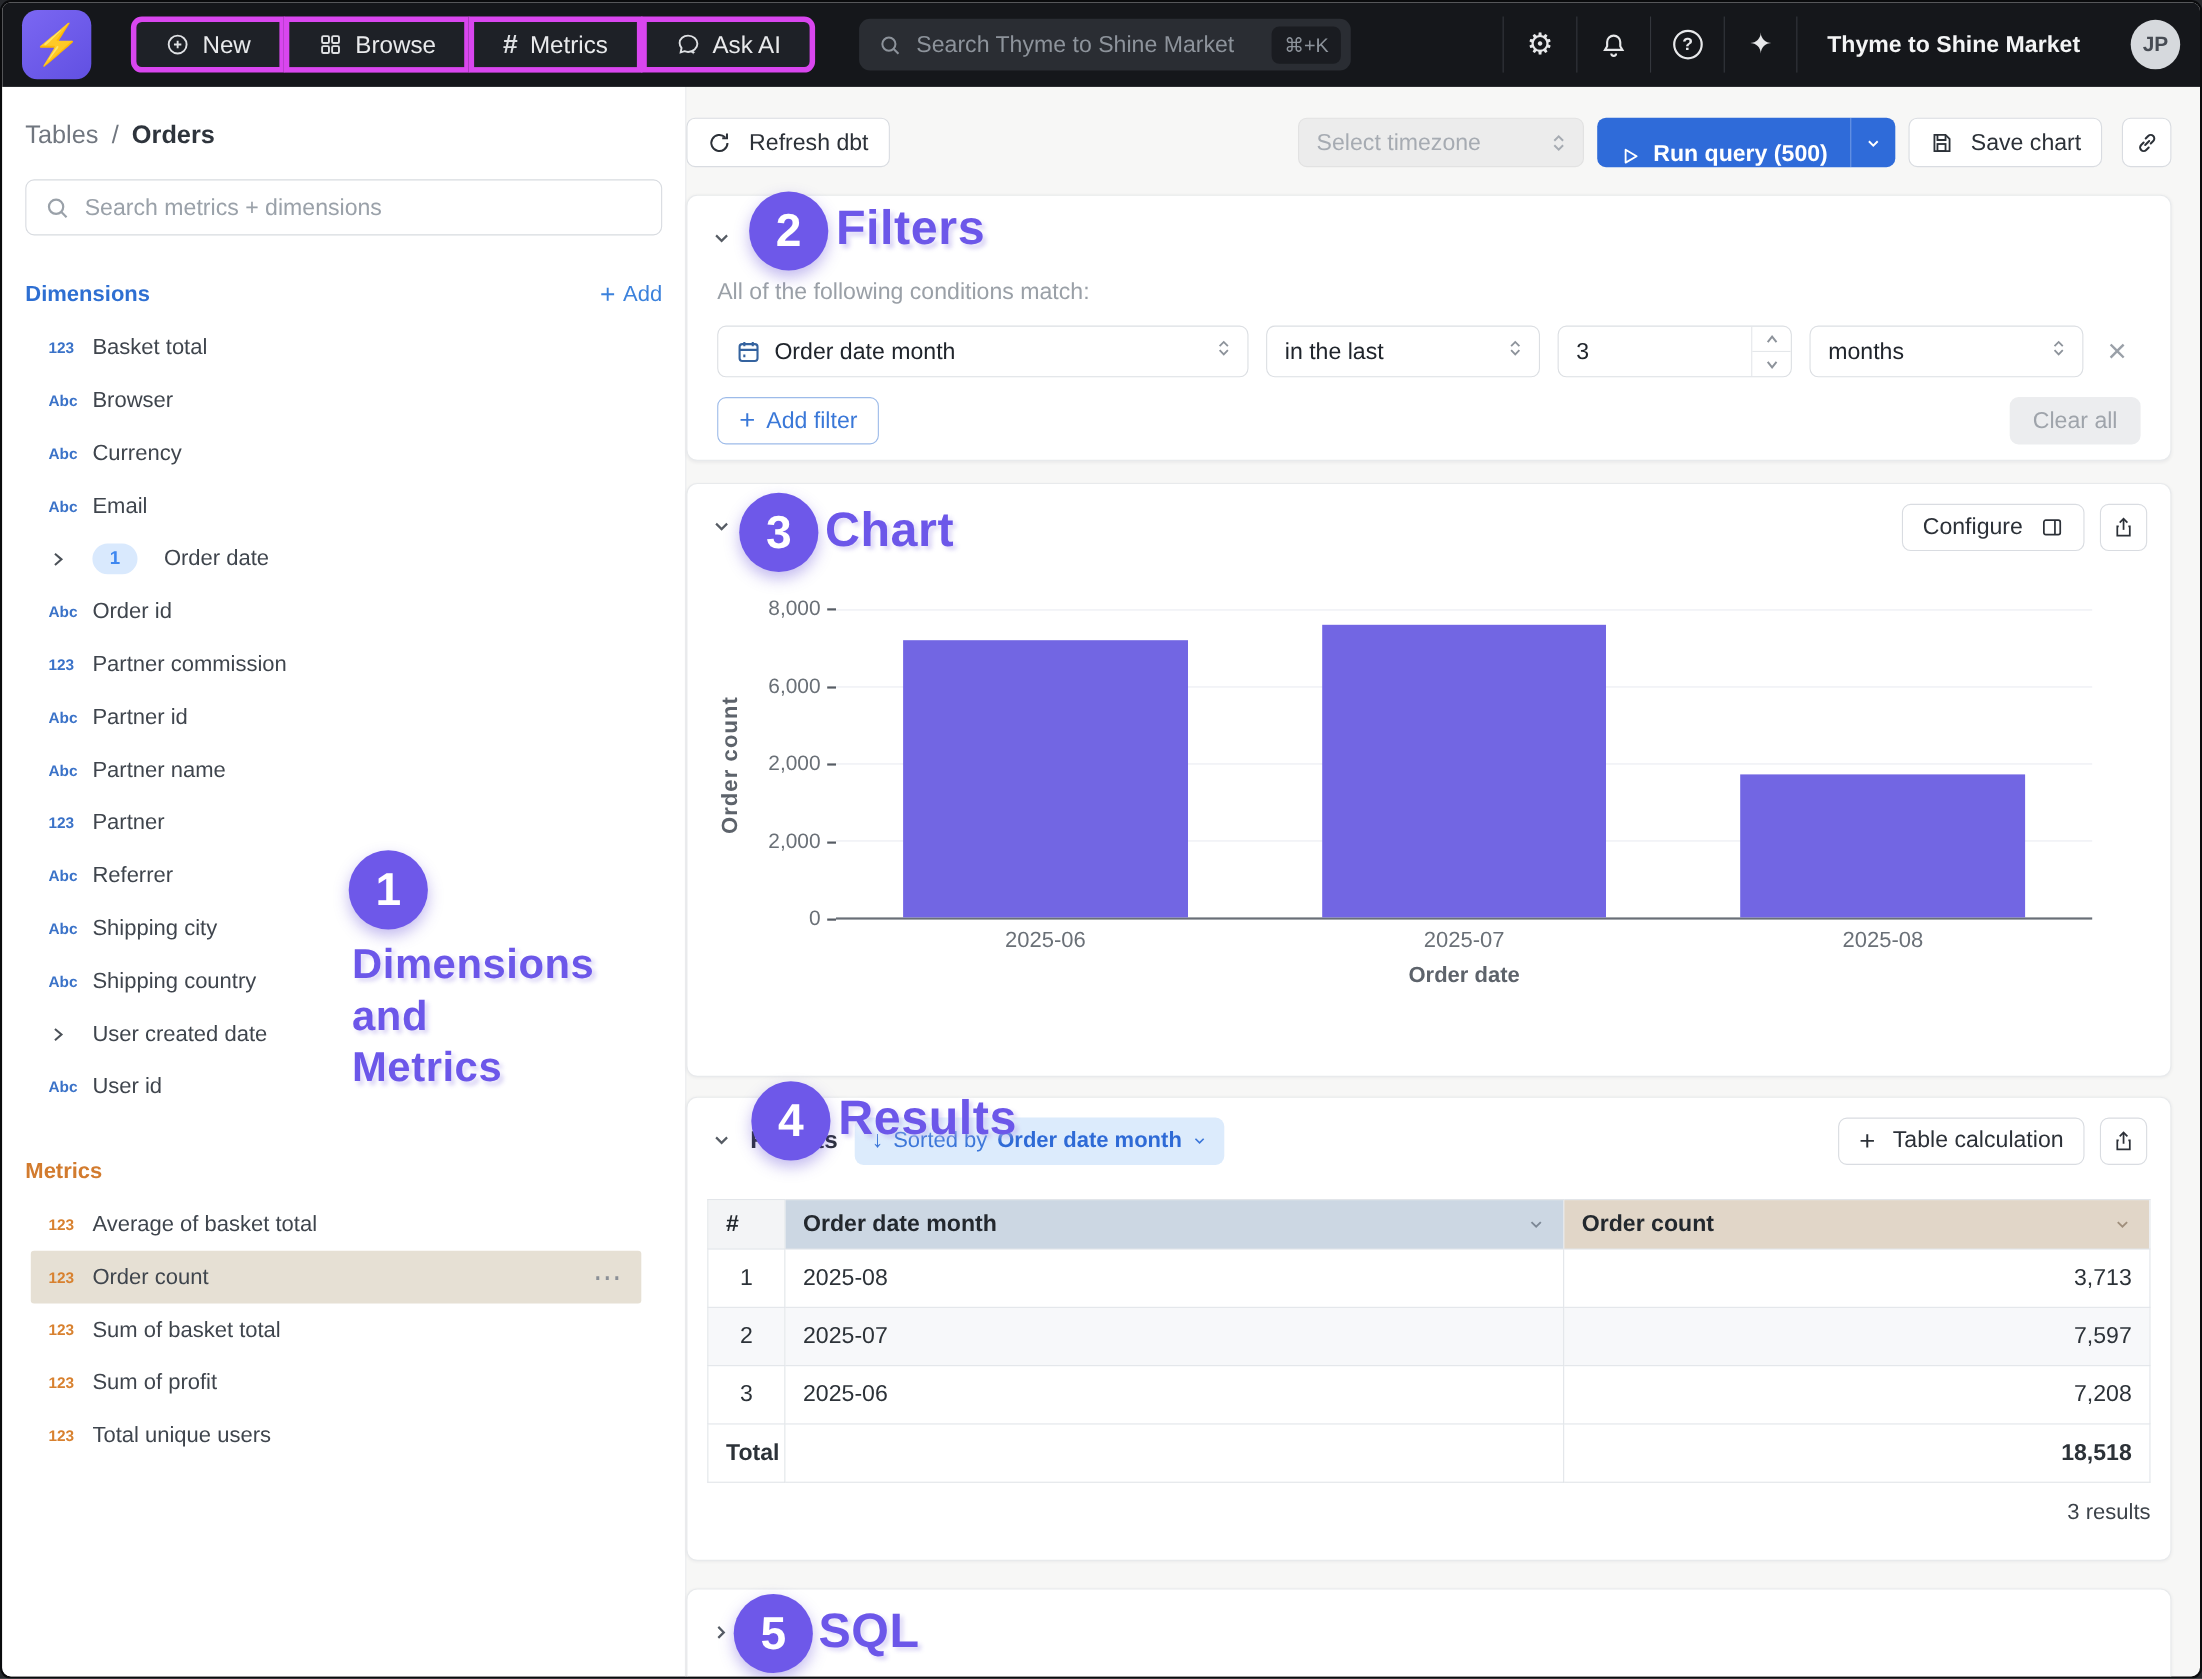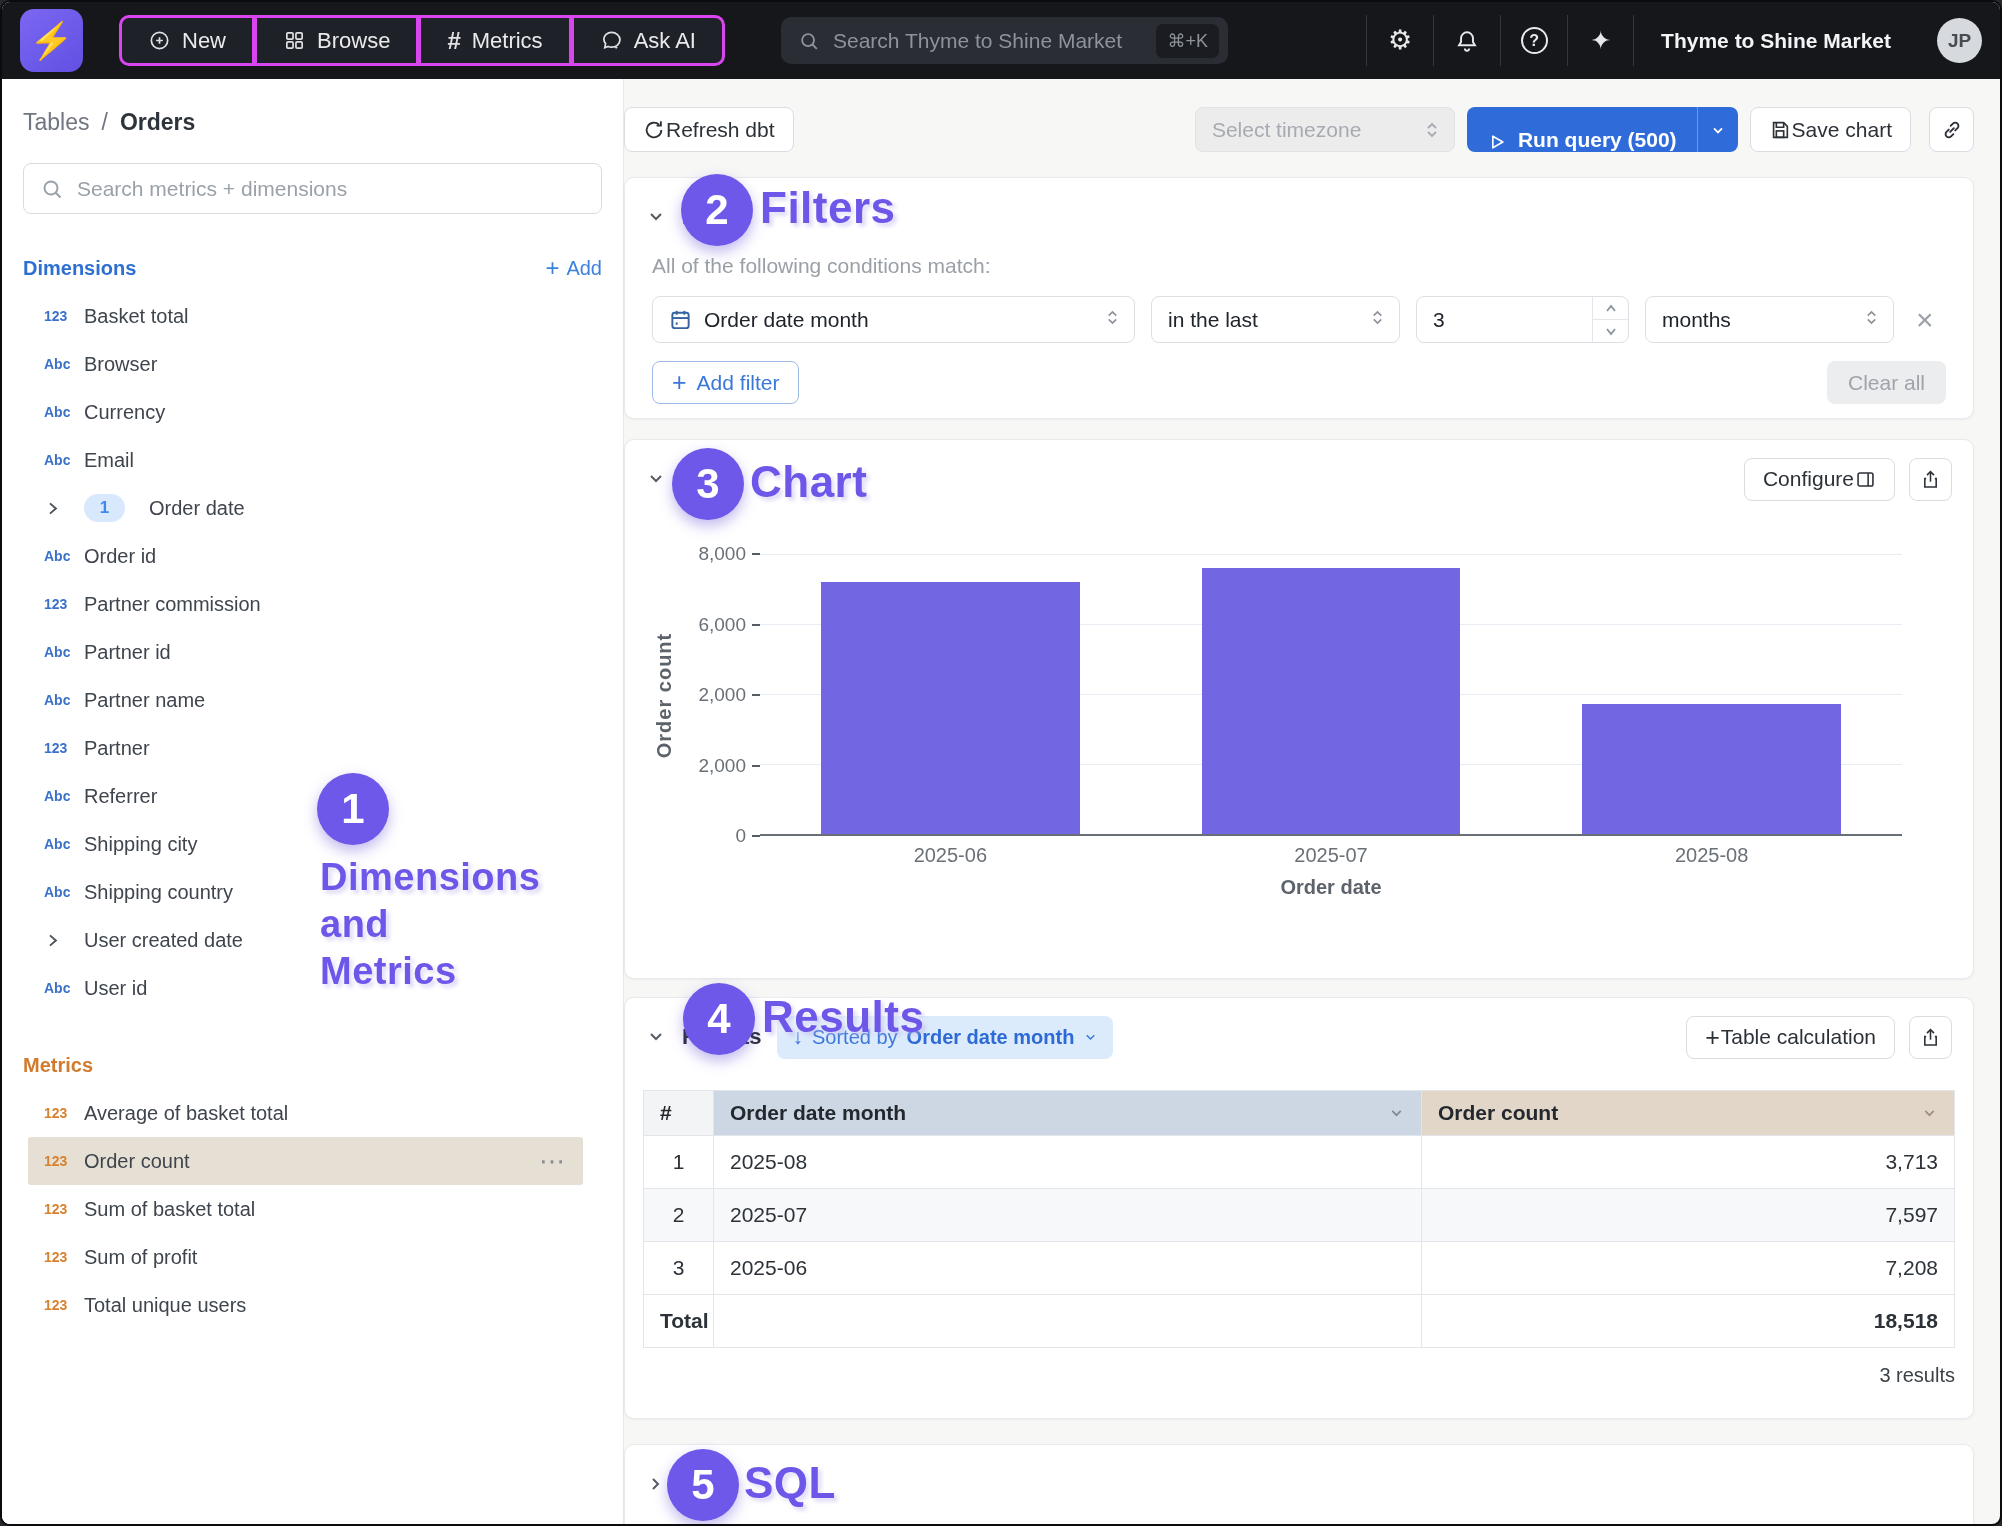--- a/index.html
+++ b/index.html
@@ -6,21 +6,21 @@
   html,body{background:#26282c;font-family:"Liberation Sans",sans-serif}
   .app{position:relative;width:2002px;height:1526px;background:#f7f7f6;overflow:hidden;border:2px solid #0a0b0d;border-radius:10px}
 
   
   .navbar{position:absolute;top:0;left:0;right:0;height:77px;background:#15171b;z-index:5}
   .logo{position:absolute;left:18px;top:7px;width:63px;height:63px;border-radius:14px;
         background:linear-gradient(140deg,#7b67f2,#6150e2);display:flex;align-items:center;justify-content:center;
         color:#fff;font-size:36px}
   .nav-group{position:absolute;left:117px;top:13px;display:flex}
   .nav-btn{display:flex;align-items:center;gap:11px;height:51px;padding:0 26px;background:#1e2127;
-           border:3px solid #d946ef;margin-left:-1px;color:#e9eaec;font-size:22px;cursor:pointer}
+           border:5px solid #d946ef;margin-left:-1px;color:#e9eaec;font-size:22px;cursor:pointer}
   .nav-btn:first-child{border-radius:10px 0 0 10px;margin-left:0}
   .nav-btn:last-child{border-radius:0 10px 10px 0}
   .hash-glyph{font-size:24px;font-weight:bold;color:#dfe1e4}
   .nav-search{position:absolute;left:779px;top:15px;width:447px;height:47px;background:#2a2d33;border-radius:10px;
               display:flex;align-items:center;gap:13px;padding:0 9px 0 17px;color:#8d939b;font-size:21px;cursor:text}
   .kbd{margin-left:auto;background:#1a1c21;border-radius:7px;padding:6px 11px;font-size:18px;color:#8d939b}
   .nav-right{position:absolute;right:82px;top:13px;height:51px;display:flex;align-items:stretch}
   .nav-icon-btn{width:67px;display:flex;align-items:center;justify-content:center;color:#e7e8ea;
                 border-left:1px solid #34373d;cursor:pointer}
   .nav-icon-btn.last{border-right:1px solid #34373d}
@@ -50,21 +50,21 @@
   .item .ticon{width:40px;flex:none;font-size:14px;font-weight:bold;color:#3a72c8;letter-spacing:0}
   .item.metric .ticon{color:#d8812f}
   .item .row-chevron{width:40px;flex:none;display:flex;align-items:center;color:#4b5158}
   .badge{width:41px;height:28px;border-radius:14px;background:#d9e9fd;color:#3e87f0;font-size:17px;font-weight:bold;
          display:flex;align-items:center;justify-content:center;margin-right:24px;flex:none}
   .item.selected{background:#e6e0d4;margin-left:26px;margin-right:40px;padding-left:16px;border-radius:3px}
   .more-dots{margin-left:auto;padding-right:16px;color:#8b9097;font-size:26px;letter-spacing:2px;cursor:pointer}
 
   
   .main{position:absolute;left:591px;top:77px;right:0;bottom:0;padding:28px 26px 0 31px;overflow:hidden}
-  .btn{display:flex;align-items:center;gap:1px;background:#fff;border:1px solid #d9dce1;border-radius:8px;
+  .btn{display:flex;align-items:center;gap:16px;background:#fff;border:1px solid #d9dce1;border-radius:8px;
        font-size:21px;color:#2c3138;padding:0 18px;height:45px;cursor:pointer;white-space:nowrap}
   .icon-btn{width:45px;height:45px;justify-content:center;padding:0}
   .toolbar{display:flex;align-items:center;margin-bottom:25px}
   .tz-select{margin-left:auto;width:260px;height:45px;background:#ececec;border:1px solid #e2e2e2;border-radius:8px;
              display:flex;align-items:center;justify-content:space-between;padding:0 14px 0 16px;color:#a6abb2;font-size:21px;cursor:default}
   .run-btn{margin-left:12px;display:flex;align-items:stretch;height:45px;border-radius:8px;overflow:hidden;
            background:#2f6bd9;color:#fff;cursor:pointer}
   .run-main{display:flex;align-items:flex-end;gap:11px;padding:0 20px;font-size:21px;font-weight:bold}
   .run-divider{width:1px;background:rgba(255,255,255,.30)}
   .run-caret{width:40px;display:flex;align-items:center;justify-content:center}

